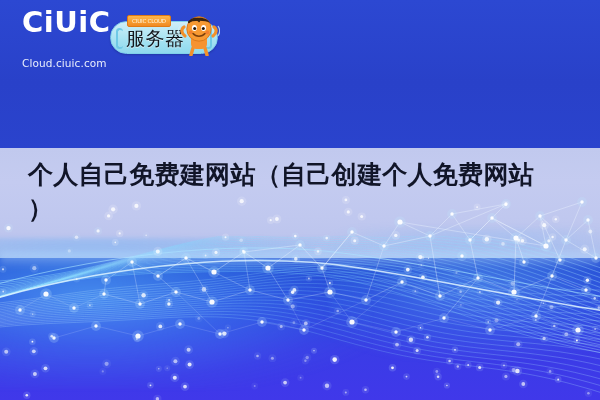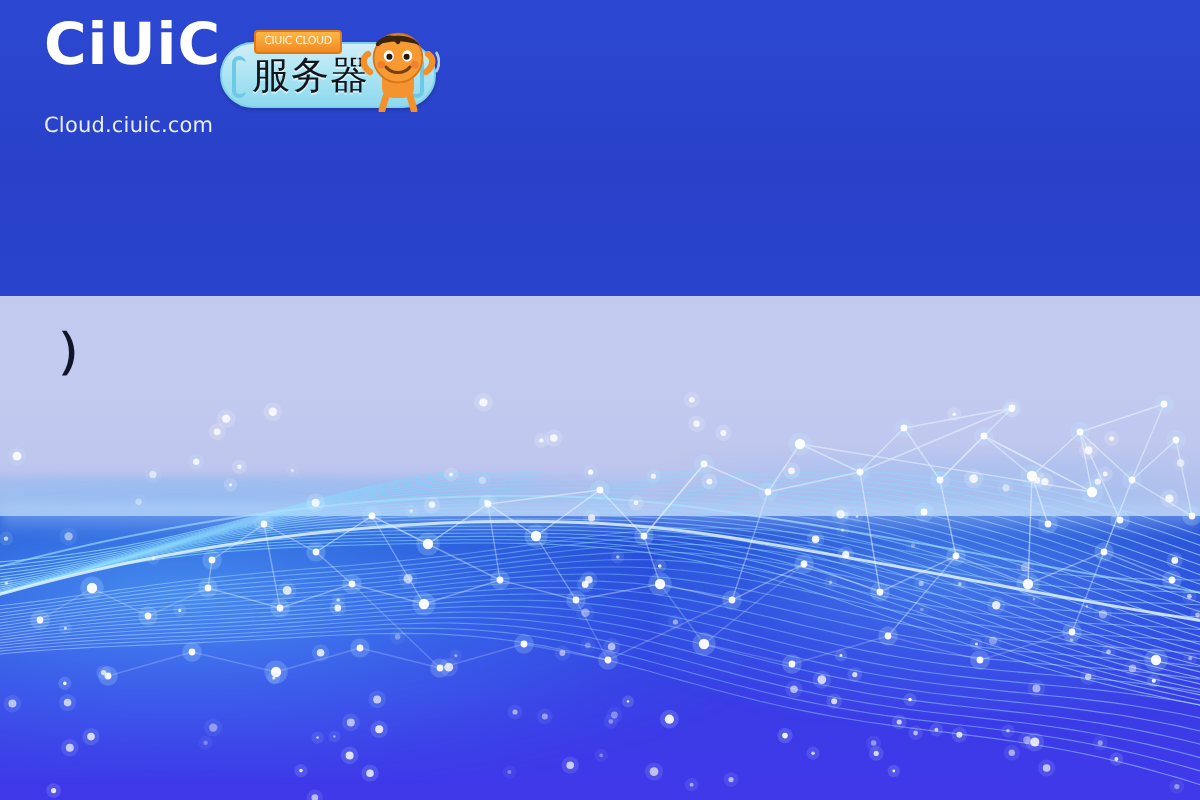--- a/index.html
+++ b/index.html
@@ -842,16 +842,17 @@
 
       <circle cx="12.6" cy="20.4" r="1.9" fill="#ef6a2a" opacity=".55"></circle>
       <circle cx="29.4" cy="20.4" r="1.9" fill="#ef6a2a" opacity=".55"></circle>
 
       <path d="M2 14 C0 17 0 21 2 24" fill="none" stroke="#cfeff8" stroke-width="1.3" opacity=".8"></path>
       <path d="M40 14 C42 17 42 21 40 24" fill="none" stroke="#cfeff8" stroke-width="1.3" opacity=".8"></path>
     </svg>
   </div>
 
   <div class="title-wrap">
+    <div class="title">个人自己免费建网站（自己创建个人免费网站</div>
     <div class="title">）</div>
   </div>
 
 </div>
 
 </body></html>

